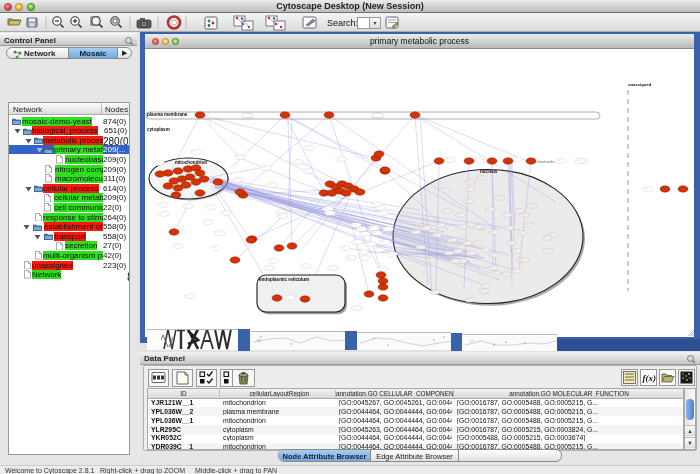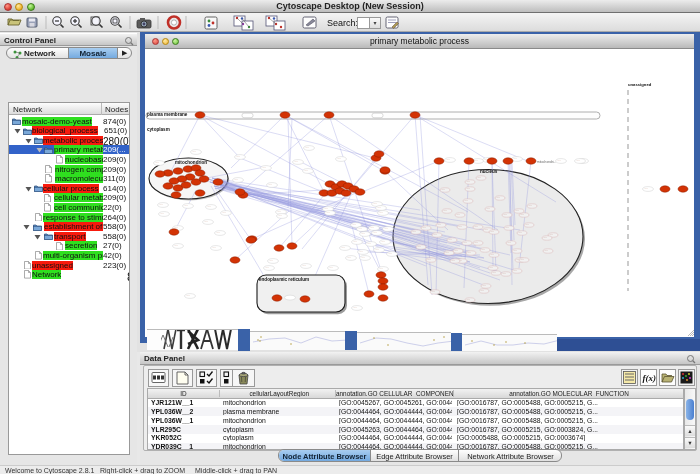--- a/index.html
+++ b/index.html
@@ -811,21 +811,20 @@
     </div>
     <div class="abs" style="left:540px;top:22px;width:12px;height:62px;background:linear-gradient(90deg,#e8e8e8,#f8f8f8);border:1px solid #aaa;">
       <div class="abs" style="left:1px;top:10px;width:8px;height:21px;border-radius:4px;background:linear-gradient(90deg,#8ab4e8,#4a7fd0);"></div>
       <div class="abs" style="left:0;top:36px;width:10px;height:11px;background:linear-gradient(#fafafa,#ddd);border-top:1px solid #bbb;font-size:5.5px;text-align:center;line-height:11px;color:#333;">▲</div>
       <div class="abs" style="left:0;top:48px;width:10px;height:11px;background:linear-gradient(#fafafa,#ddd);border-top:1px solid #bbb;font-size:5.5px;text-align:center;line-height:11px;color:#333;">▼</div>
     </div>
   </div>
   <div class="abs" style="left:138px;top:97px;width:284px;height:13px;border:1px solid #8a8a8a;border-radius:6px;background:linear-gradient(#fefefe,#e0e0e0);overflow:hidden;">
     <span class="abs" style="left:0;top:0;width:92px;height:13px;background:linear-gradient(#a8cdf0,#6aa3dd);border-right:1px solid #8a8a8a;font-size:7.5px;font-weight:bold;color:#123;text-align:center;line-height:13px;">Node Attribute Browser</span>
     <span class="abs" style="left:92px;top:0;width:88px;height:13px;border-right:1px solid #8a8a8a;font-size:7.5px;color:#222;text-align:center;line-height:13px;">Edge Attribute Browser</span>
-    <span class="abs" style="left:180px;top:0;width:103px;height:13px;font-size:7.5px;color:#222;text-align:center;line-height:13px;">Network Attribute Browser</span>
   </div>
 </div>
 
 <div class="abs" style="left:0;top:465px;width:700px;height:9px;background:#ececec;border-top:1px solid #ccc;">
   <span class="abs" style="left:5px;top:0.5px;font-size:7px;color:#333;">Welcome to Cytoscape 2.8.1</span>
   <span class="abs" style="left:100px;top:0.5px;font-size:7px;color:#333;">Right-click + drag to ZOOM</span>
   <span class="abs" style="left:195px;top:0.5px;font-size:7px;color:#333;">Middle-click + drag to PAN</span>
 </div>
 
 </body></html>

